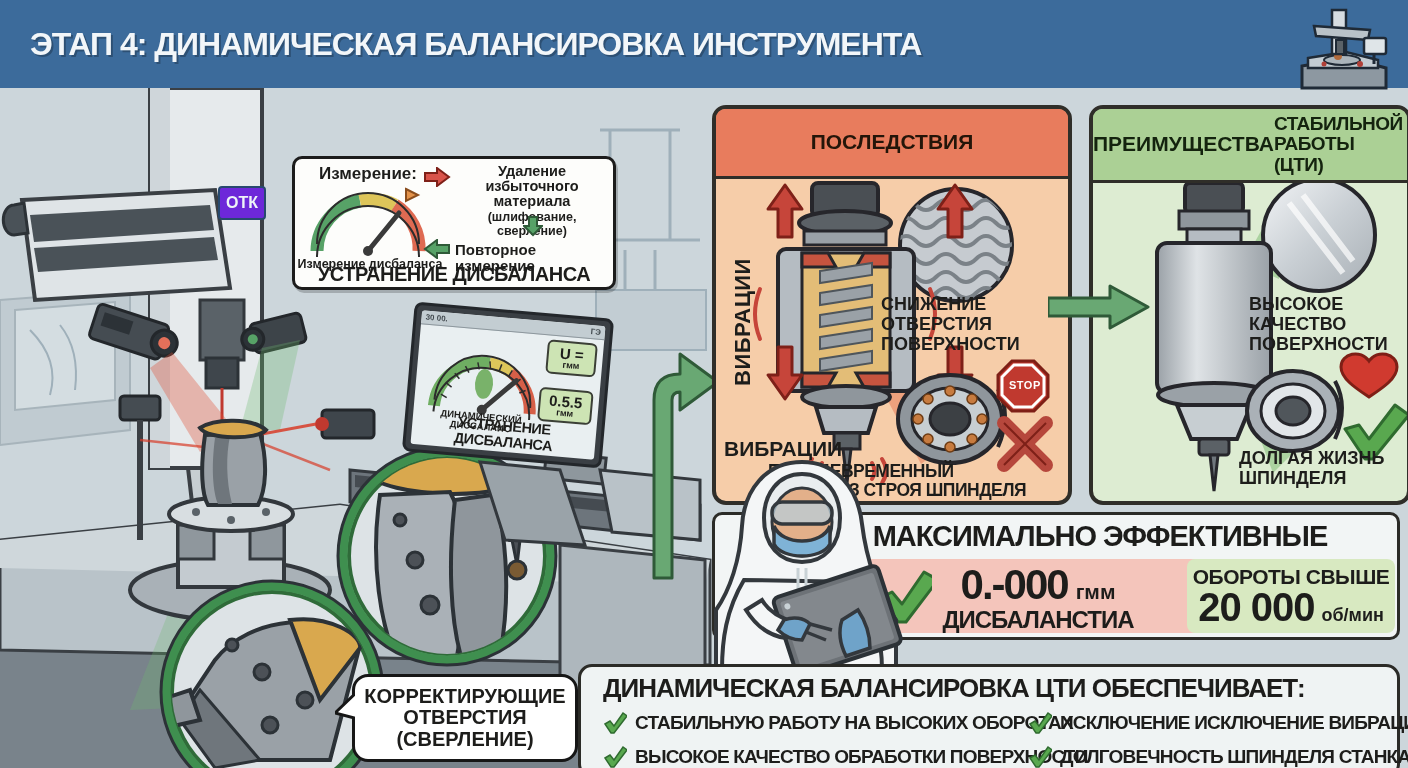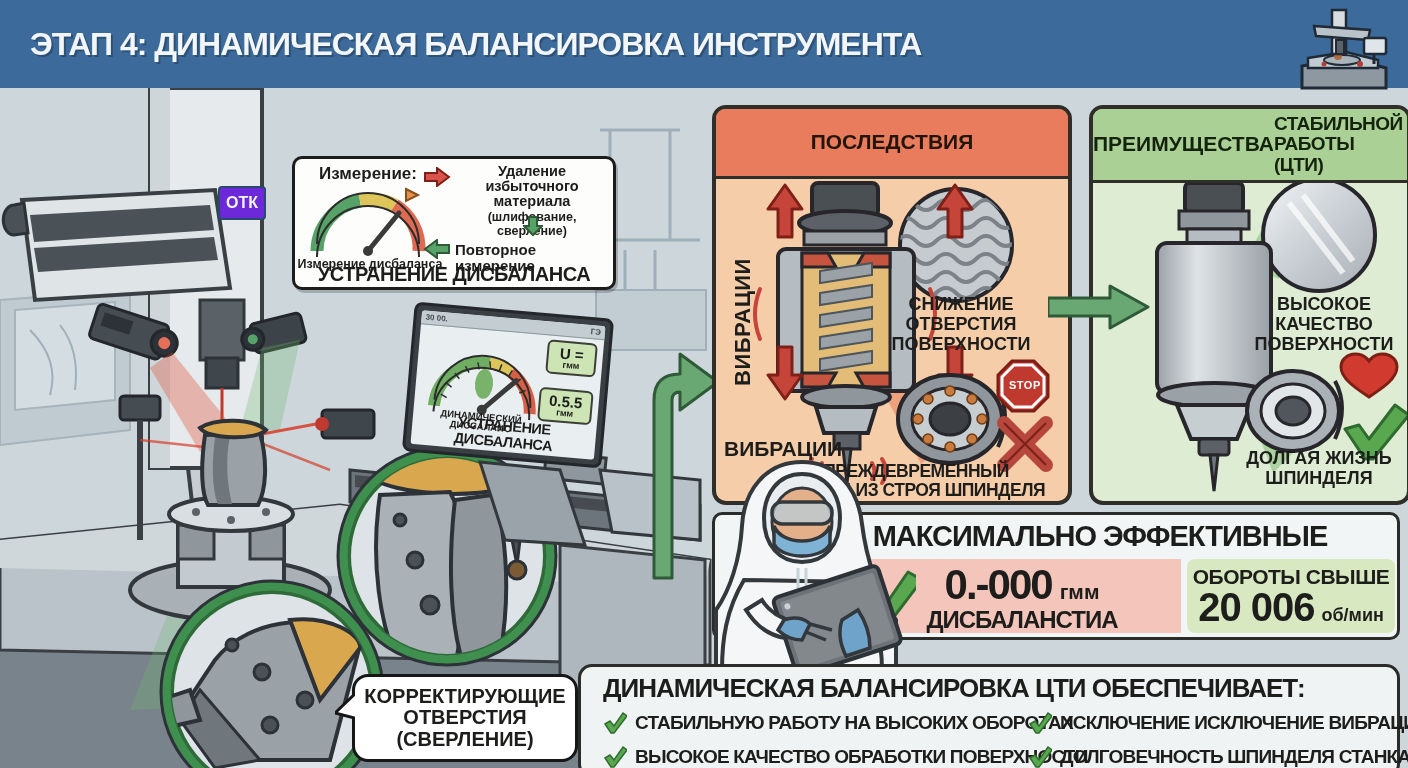--- a/index.html
+++ b/index.html
@@ -44,28 +44,28 @@
   
   .callout{left:352px;top:674px;width:226px;height:88px;background:#fff;border:3px solid #161616;
            border-radius:16px;display:flex;flex-direction:column;justify-content:center;align-items:center;
            font-size:20px;font-weight:bold;line-height:1.08;box-sizing:border-box;z-index:4;}
   
   .redp{left:712px;top:105px;width:360px;height:400px;background:#f6cda9;z-index:2;}
   .redp .phead{height:70px;background:#e87c5d;}
   .grnp{left:1089px;top:105px;width:322px;height:400px;background:#ddecd2;z-index:2;}
   .grnp .phead{height:74px;background:#abd095;}
   .pbody{position:relative;width:100%;}
-  .capt{position:absolute;font-weight:bold;text-align:center;line-height:1.1;font-size:17px;}
+  .capt{position:absolute;font-weight:bold;text-align:left;line-height:1.1;font-size:17px;}
   .vlabel{position:absolute;font-weight:bold;font-size:22px;letter-spacing:0.5px;transform:rotate(-90deg);}
   
   .modes{left:712px;top:512px;width:688px;height:128px;background:#f2f5f5;border:3px solid #2b2b27;
          border-radius:10px;box-sizing:border-box;z-index:3;}
   .modes-title{position:absolute;left:96px;right:8px;top:5px;text-align:center;font-size:29px;
                font-weight:bold;letter-spacing:-1px;}
-  .pinkbox{position:absolute;left:82px;top:44px;width:384px;height:74px;background:#f4c5bb;
+  .pinkbox{position:absolute;left:98px;top:44px;width:384px;height:74px;background:#f4c5bb;
            display:flex;align-items:center;justify-content:center;gap:10px;}
   .grnbox{position:absolute;left:472px;top:44px;width:208px;height:74px;background:#d8e9c1;
           border-radius:8px;display:flex;flex-direction:column;align-items:center;justify-content:center;
           line-height:1;}
   
   .sump{left:578px;top:664px;width:822px;height:114px;background:#eff3f3;border:3px solid #2b2b27;
         border-radius:14px;box-sizing:border-box;z-index:6;padding:6px 0 0 22px;}
   .sum-title{font-size:26px;font-weight:bold;letter-spacing:-1px;}
   .sum-grid{display:grid;grid-template-columns:425px 385px;grid-auto-rows:34px;margin-top:2px;}
   .sum-item{display:flex;align-items:center;gap:8px;font-size:19px;font-weight:bold;letter-spacing:-0.8px;
@@ -451,21 +451,21 @@
         <div style="display:flex;align-items:baseline;gap:8px;justify-content:center;">
           <span class="b" style="font-size:42px;letter-spacing:-2px;">0.-000</span>
           <span class="b" style="font-size:21px;">гмм</span>
         </div>
         <div class="b ctr" style="font-size:24px;letter-spacing:-1px;line-height:0.9;">ДИСБАЛАНСТИА</div>
       </div>
     </div>
     <div class="grnbox">
       <div class="b" style="font-size:21px;letter-spacing:-0.5px;text-align:center;">ОБОРОТЫ СВЫШЕ</div>
       <div style="display:flex;align-items:baseline;gap:7px;">
-        <span class="b" style="font-size:40px;letter-spacing:-1px;">20 006</span>
+        <span class="b" style="font-size:40px;letter-spacing:-1px;">20 000</span>
         <span class="b" style="font-size:18px;">об/мин</span>
       </div>
     </div>
   </div>
 
   <svg class="abs" style="left:686px;top:460px;width:232px;height:210px;z-index:5;" viewBox="0 0 232 210">
     <path d="M116,2 C80,2 58,30 56,66 C54,100 44,130 30,150 L30,210 L210,210 L210,160 C190,130 180,96 176,64 C172,28 150,2 116,2 Z" fill="#f4f6f7" stroke="#33383d" stroke-width="4"></path>
     <path d="M116,14 C92,14 78,34 78,58 C78,86 94,102 116,102 C138,102 154,86 154,58 C154,34 140,14 116,14 Z" fill="#e9edef" stroke="#33383d" stroke-width="4"></path>
     <ellipse cx="116" cy="62" rx="30" ry="34" fill="#e3b08a" stroke="#33383d" stroke-width="3"></ellipse>
     <rect x="86" y="42" width="60" height="22" rx="10" fill="rgba(186,206,216,0.75)" stroke="#33383d" stroke-width="3.5"></rect>

